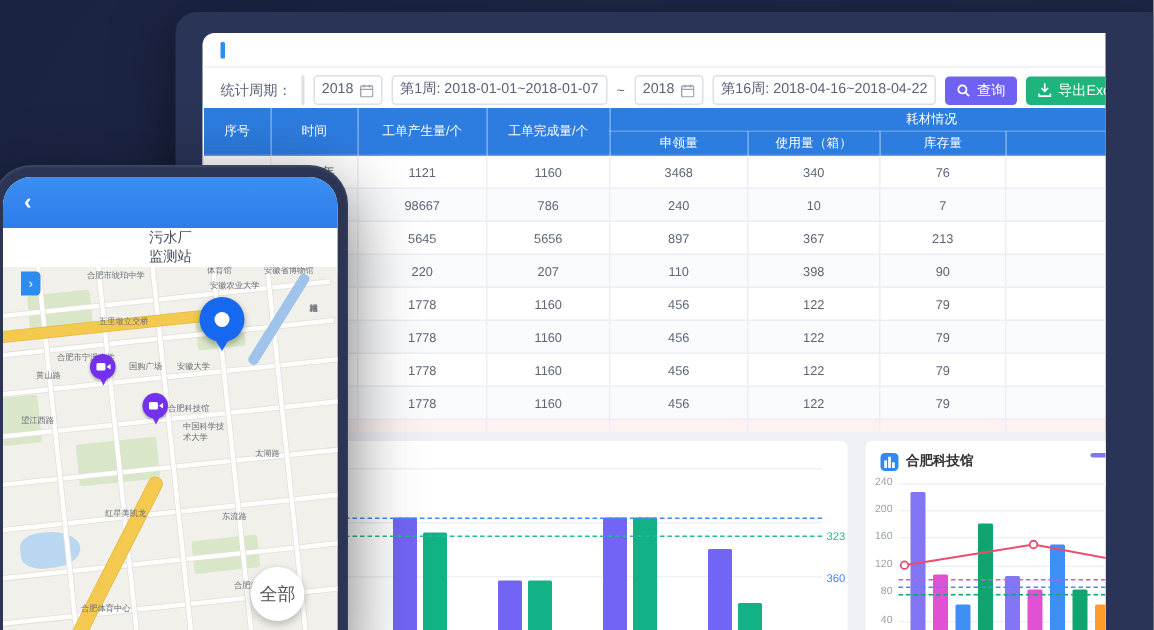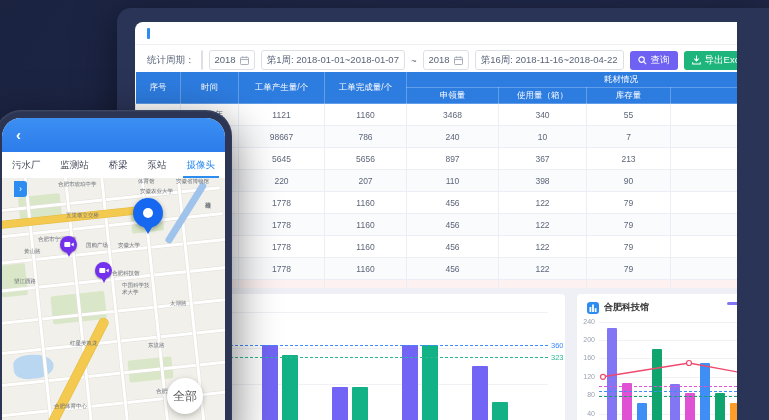--- a/index.html
+++ b/index.html
@@ -46,21 +46,21 @@
   .c2-title{position:absolute;left:10px;top:7px;display:flex;align-items:center;gap:5px;font-size:9px;color:#333;font-weight:bold;}
   .c2-icon{width:12px;height:12px;border-radius:3px;background:#2d8cf0;display:flex;align-items:center;justify-content:center;}
   .ytick{position:absolute;font-size:7px;color:#9aa1ad;width:16px;text-align:right;}
   
   .phone{position:absolute;left:-5px;top:110px;width:237px;height:330px;background:#2c3654;
          border-radius:26px 26px 0 0;box-shadow:0 14px 46px rgba(0,0,0,.55), inset 0 1px 2px rgba(255,255,255,.12);}
   .screen{position:absolute;left:7px;top:8px;width:223px;height:322px;border-radius:19px 19px 0 0;overflow:hidden;background:#fff;}
   .p-header{position:absolute;left:0;top:0;width:100%;height:34px;background:linear-gradient(180deg,#3b8ff2,#2d7ceb);}
   .p-back{position:absolute;left:14px;top:8px;color:#fff;font-size:15px;font-weight:bold;}
   .p-title{position:absolute;left:0;top:9px;width:100%;text-align:center;color:#fff;font-size:11.5px;font-weight:bold;letter-spacing:1px;}
-  .p-tabs{position:absolute;left:0;top:34px;width:100%;height:26px;background:#fff;display:flex;align-items:center;justify-content:space-around;font-size:9.5px;color:#454c5c;border-bottom:5px solid #14b8a6;}
+  .p-tabs{position:absolute;left:0;top:34px;width:100%;height:26px;background:#fff;display:flex;align-items:center;justify-content:space-around;font-size:9.5px;color:#454c5c;border-bottom:5px solid #14b8a6;flex-direction:column;}
   .p-tab{position:relative;padding:0 2px;height:100%;display:flex;align-items:center;cursor:pointer;}
   .p-tab.active{color:#2d8cf0;}
   .p-tab.active:after{content:"";position:absolute;left:-2px;right:-2px;bottom:0;height:2px;background:#2d8cf0;}
   .map{position:absolute;left:0;top:60px;right:0;bottom:0;background:#f1f0ea;overflow:hidden;}
   .geo{position:absolute;left:-20px;top:-20px;right:-20px;bottom:-20px;transform:rotate(-6deg);}
   .park{position:absolute;background:#d9e7c8;border-radius:2px;}
   .water{position:absolute;background:#b9d7f0;border-radius:40% 60% 55% 45%;}
   .road-h{position:absolute;height:3px;background:#fff;box-shadow:0 0 0 0.5px #e2dfd7;}
   .road-v{position:absolute;width:3px;background:#fff;box-shadow:0 0 0 0.5px #e2dfd7;}
   .road-y{position:absolute;background:#f3c94f;box-shadow:0 0 0 0.5px #e2b93e;}
@@ -104,21 +104,21 @@
       <span>~</span>
       <span class="sel">
         <span>2018</span>
         <svg width="9" height="9" viewBox="0 0 10 10">
             <rect x="0.5" y="1.5" width="9" height="8" rx="1" fill="none" stroke="#9aa1ad"></rect>
             <line x1="0.5" y1="4" x2="9.5" y2="4" stroke="#9aa1ad"></line>
             <line x1="3" y1="0.5" x2="3" y2="2.5" stroke="#9aa1ad"></line>
             <line x1="7" y1="0.5" x2="7" y2="2.5" stroke="#9aa1ad"></line>
           </svg>
       </span>
-      <span class="inp">第16周: 2018-11-16~2018-04-22</span>
+      <span class="inp">第16周: 2018-04-16~2018-04-22</span>
       <span class="btn btn-query">
         <svg width="9" height="9" viewBox="0 0 10 10">
             <circle cx="4" cy="4" r="3" fill="none" stroke="#fff" stroke-width="1.3"></circle>
             <line x1="6.3" y1="6.3" x2="9" y2="9" stroke="#fff" stroke-width="1.3"></line>
           </svg>
         <span>查询</span>
       </span>
       <span class="btn btn-export">
         <svg width="9" height="10" viewBox="0 0 10 11">
             <path d="M5 0.5 V6 M2.5 4 L5 6.5 L7.5 4" fill="none" stroke="#fff" stroke-width="1.2"></path>
@@ -156,21 +156,21 @@
             </tr>
           </thead>
           <tbody>
             <tr>
               <td>1</td>
               <td>2014年</td>
               <td>1121</td>
               <td>1160</td>
               <td>3468</td>
               <td>340</td>
-              <td>55</td>
+              <td>76</td>
               <td>250</td>
             </tr>
             <tr>
               <td>2</td>
               <td>2015年</td>
               <td>98667</td>
               <td>786</td>
               <td>240</td>
               <td>10</td>
               <td>7</td>
@@ -270,21 +270,21 @@
             <div class="bar" style="left: 37px; width: 16px; height: 97.2px; background: rgb(18, 178, 134);"></div>
             <div class="bar" style="left: 87px; width: 16px; height: 116.64px; background: rgb(114, 101, 245);"></div>
             <div class="bar" style="left: 107px; width: 16px; height: 106.92px; background: rgb(18, 178, 134);"></div>
             <div class="bar" style="left: 157px; width: 16px; height: 74.52px; background: rgb(114, 101, 245);"></div>
             <div class="bar" style="left: 177px; width: 16px; height: 74.52px; background: rgb(18, 178, 134);"></div>
             <div class="bar" style="left: 227px; width: 16px; height: 116.64px; background: rgb(114, 101, 245);"></div>
             <div class="bar" style="left: 247px; width: 16px; height: 116.64px; background: rgb(18, 178, 134);"></div>
             <div class="bar" style="left: 297px; width: 16px; height: 95.58px; background: rgb(114, 101, 245);"></div>
             <div class="bar" style="left: 317px; width: 16px; height: 59.94px; background: rgb(18, 178, 134);"></div>
             <div class="refline" style="left: 0px; width: 100%; top: 51.36px; border-color: rgb(61, 139, 253);">
-              <span class="reflabel" style="color: rgb(61, 139, 253);">360</span>
+              <span class="reflabel" style="color: rgb(61, 139, 253); margin-top: 40px;">360</span>
             </div>
             <div class="refline" style="left: 0px; width: 100%; top: 63.348px; border-color: rgb(43, 183, 146);">
               <span class="reflabel" style="color: rgb(43, 183, 146);">323</span>
             </div>
           </div>
         </div>
       <div class="chart-card" id="chart2">
         <div class="c2-title">
           <span class="c2-icon">
             <svg width="8" height="8" viewBox="0 0 8 8">

